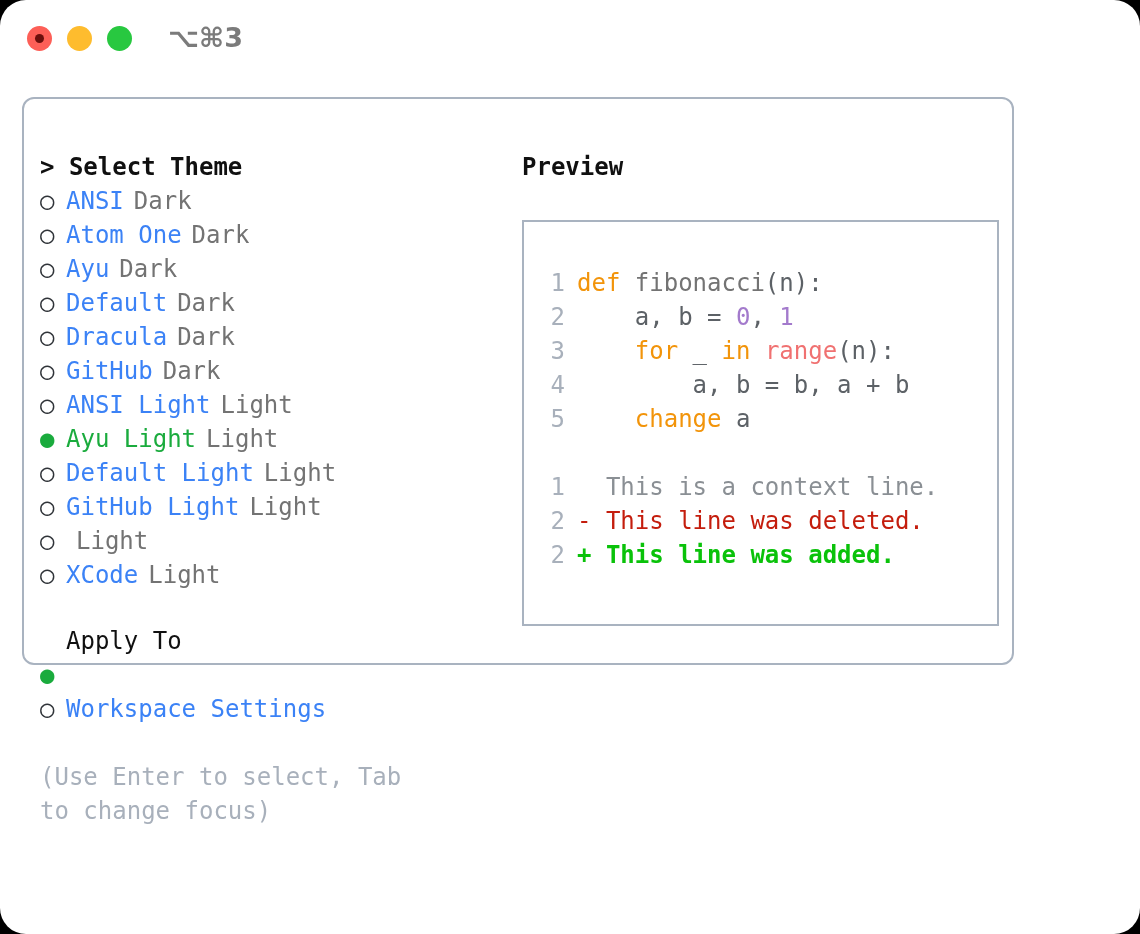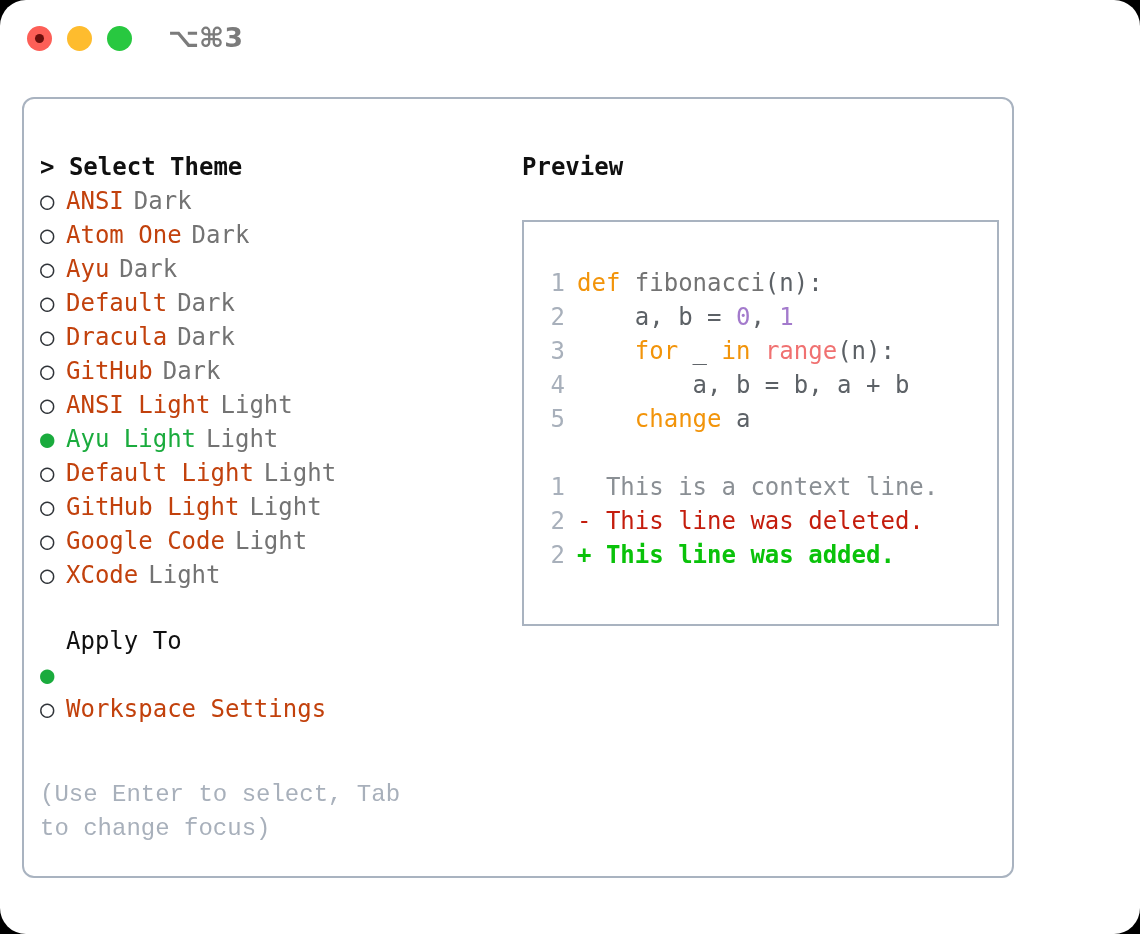--- a/index.html
+++ b/index.html
@@ -71,21 +71,21 @@
     font-family: "DejaVu Sans", sans-serif;
     white-space: nowrap;
   }
 
   
   .panel {
     position: absolute;
     left: 22px;
     top: 97px;
     width: 992px;
-    height: 781px;
+    height: 568px;
     border: 2px solid #a9b3c0;
     border-radius: 12px;
     box-sizing: border-box;
     background: #ffffff;
   }
 
   
   .left-col {
     position: absolute;
     left: 16px;
@@ -109,45 +109,44 @@
     white-space: pre;
   }
   .marker {
     width: 26px;
     flex: 0 0 26px;
     font-size: 24px;
     color: #2f3338;
     line-height: 34px;
   }
   .marker.sel { color: #1aab3d; }
-  .opt-label { color: #c2410c; }
+  .opt-label { color: #3b82f6; }
   .opt-label.sel { color: #1aab3d; }
   .opt-cat {
     color: #737373;
     margin-left: 10px;
   }
 
   .group-gap { height: 32px; }
 
   .apply-head {
     font-size: 24px;
     color: #101010;
     line-height: 34px;
     padding-left: 26px;
     white-space: pre;
   }
 
   .hint {
-    margin-top: 52px;
+    margin-top: 34px;
     font-size: 24px;
     color: #a8b0bb;
     line-height: 34px;
     width: 400px;
     white-space: pre-wrap;
-    font-family: Liberation Mono, monospace;
   }
 
   
   .right-col {
     position: absolute;
     left: 478px;
     top: 51px;
     width: 500px;
     margin-left: 20px;
   }
@@ -214,21 +213,21 @@
           <div class="opt-row"><span class="marker">○</span><span class="opt-label">ANSI</span><span class="opt-cat">Dark</span></div>
           <div class="opt-row"><span class="marker">○</span><span class="opt-label">Atom One</span><span class="opt-cat">Dark</span></div>
           <div class="opt-row"><span class="marker">○</span><span class="opt-label">Ayu</span><span class="opt-cat">Dark</span></div>
           <div class="opt-row"><span class="marker">○</span><span class="opt-label">Default</span><span class="opt-cat">Dark</span></div>
           <div class="opt-row"><span class="marker">○</span><span class="opt-label">Dracula</span><span class="opt-cat">Dark</span></div>
           <div class="opt-row"><span class="marker">○</span><span class="opt-label">GitHub</span><span class="opt-cat">Dark</span></div>
           <div class="opt-row"><span class="marker">○</span><span class="opt-label">ANSI Light</span><span class="opt-cat">Light</span></div>
           <div class="opt-row"><span class="marker sel">●</span><span class="opt-label sel">Ayu Light</span><span class="opt-cat">Light</span></div>
           <div class="opt-row"><span class="marker">○</span><span class="opt-label">Default Light</span><span class="opt-cat">Light</span></div>
           <div class="opt-row"><span class="marker">○</span><span class="opt-label">GitHub Light</span><span class="opt-cat">Light</span></div>
-          <div class="opt-row"><span class="marker">○</span><span class="opt-label">Google Code</span><span class="opt-cat">Light</span></div>
+          <div class="opt-row"><span class="marker">○</span><span class="opt-cat">Light</span></div>
           <div class="opt-row"><span class="marker">○</span><span class="opt-label">XCode</span><span class="opt-cat">Light</span></div>
         </div>
 
       <div class="group-gap"></div>
 
       <div class="apply-head">Apply To</div>
       <div id="apply-items">
           <div class="opt-row"><span class="marker sel">●</span></div>
           <div class="opt-row"><span class="marker">○</span><span class="opt-label">Workspace Settings</span></div>
         </div>

